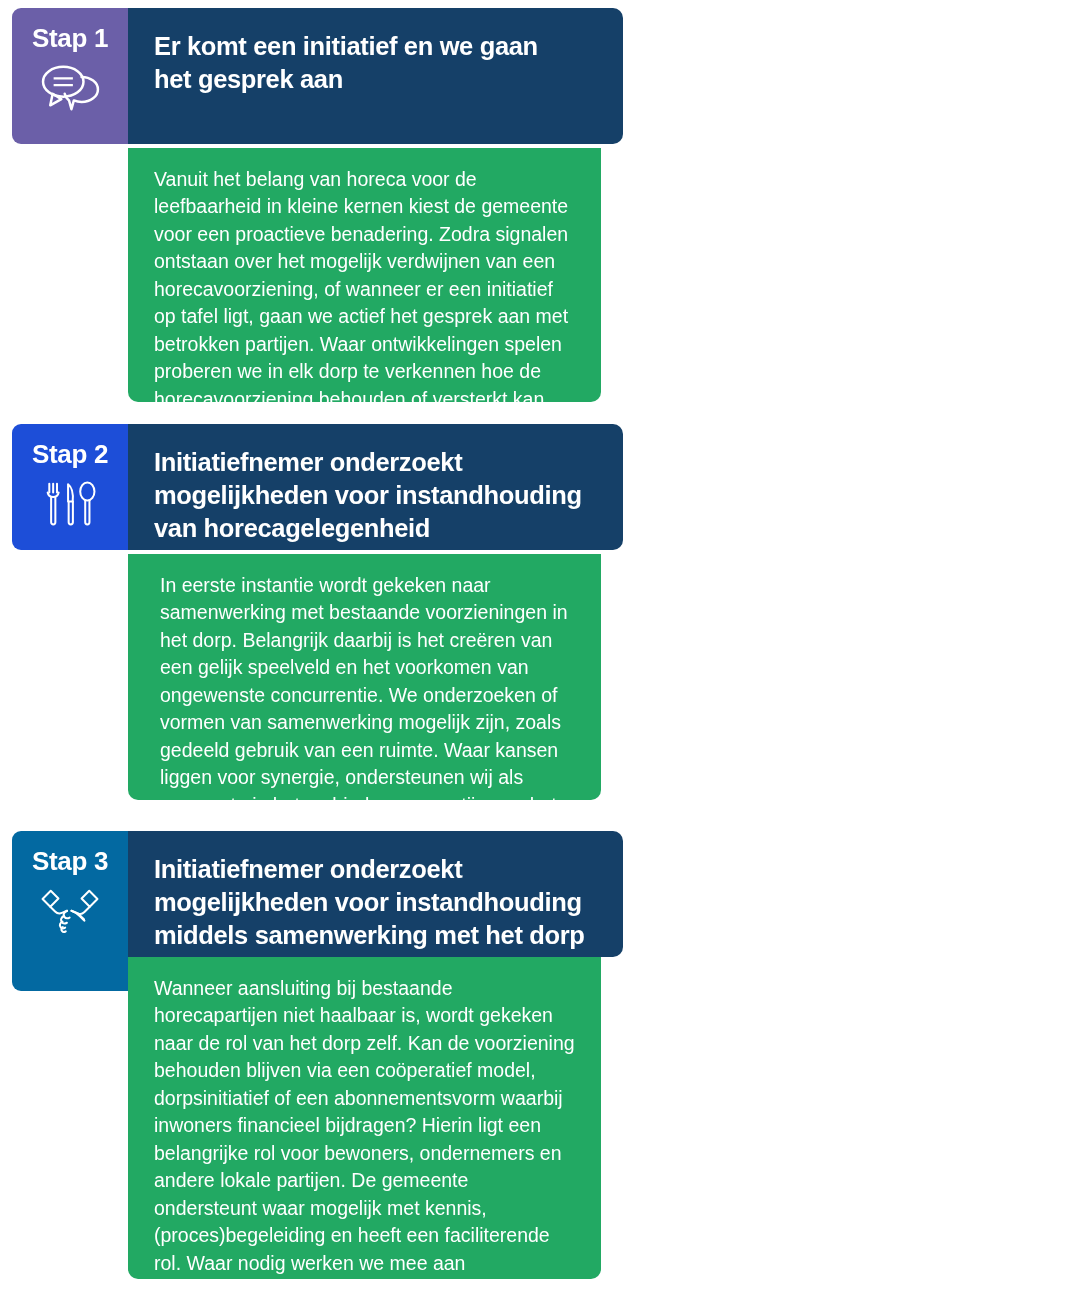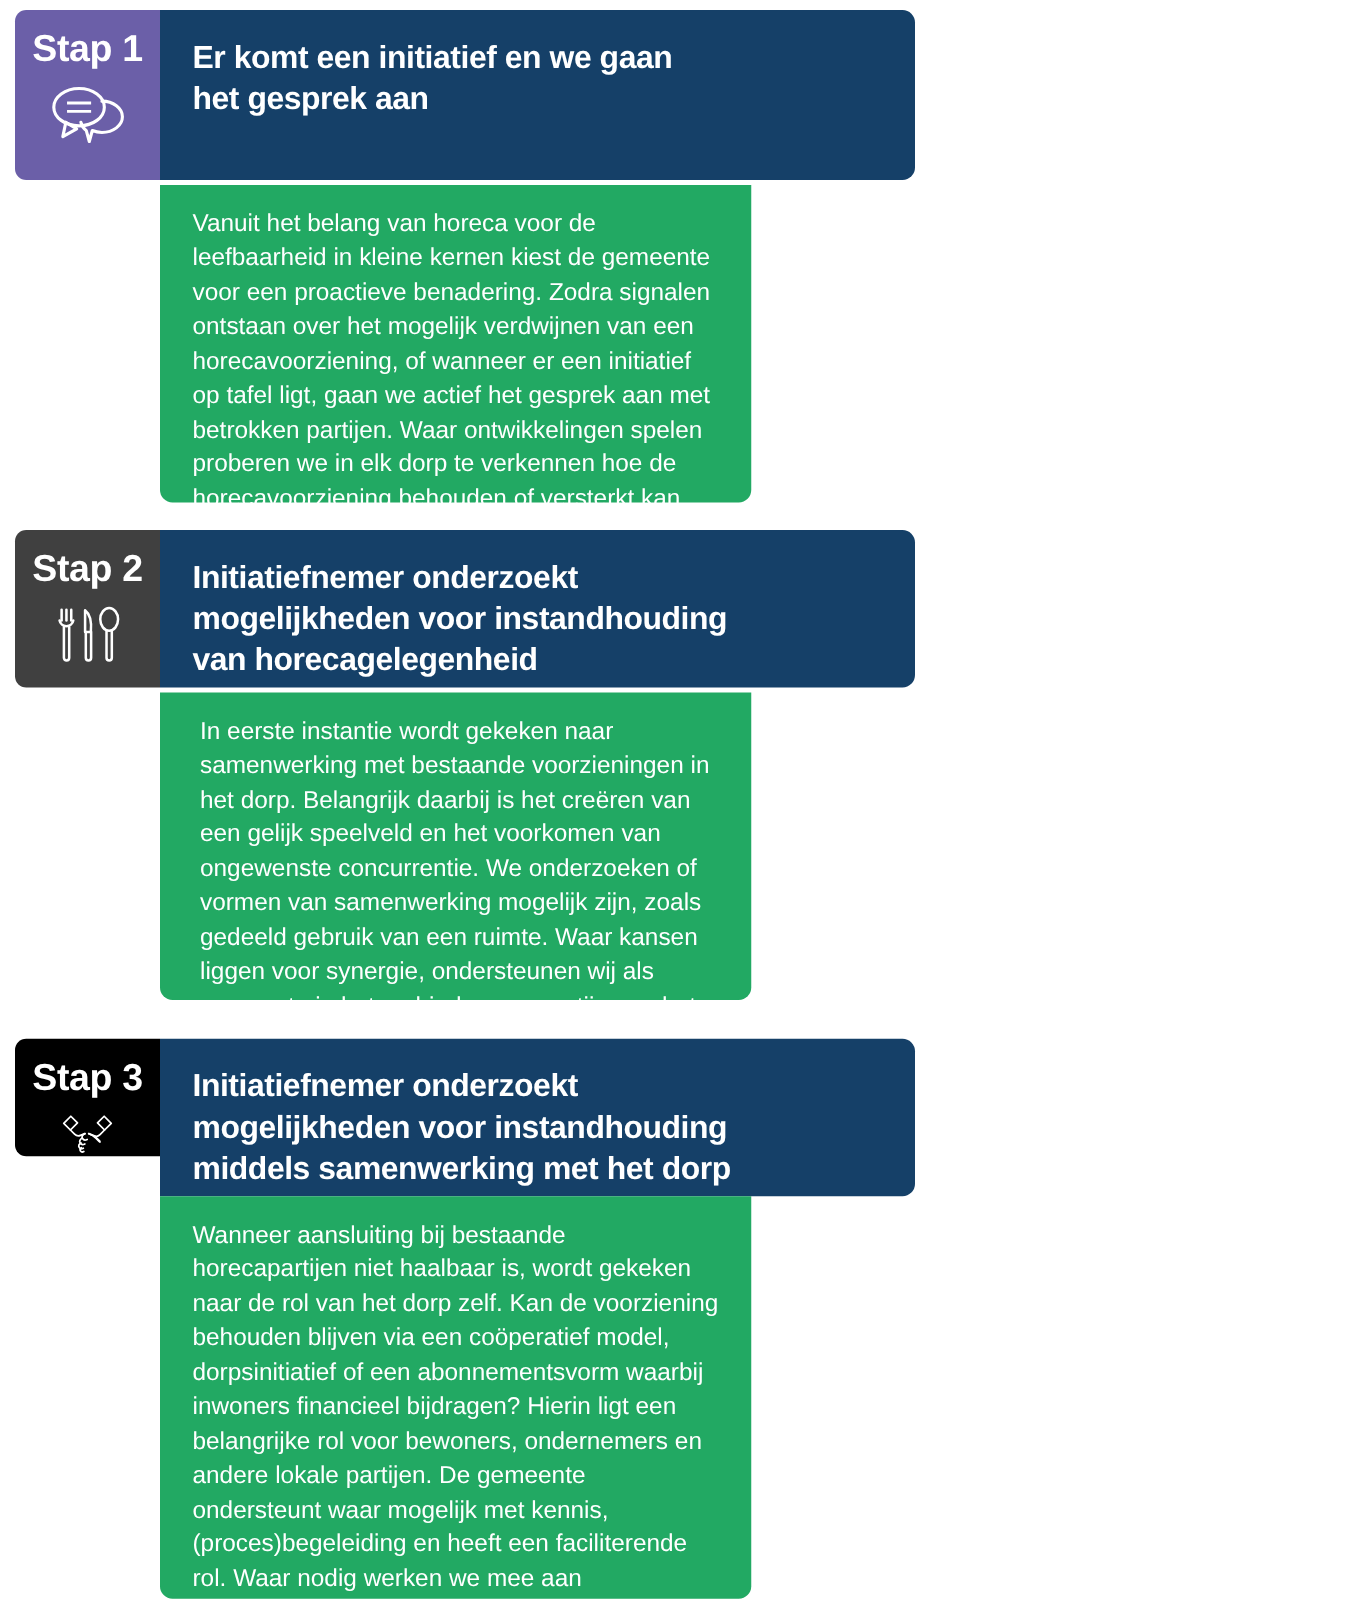--- a/index.html
+++ b/index.html
@@ -42,38 +42,38 @@
     border-radius: 9px 0 0 9px;
     box-sizing: border-box;
     display: flex;
     flex-direction: column;
     align-items: center;
     padding-top: 17px;
     overflow: hidden;
   }
   .step-tab-label {
     color: #ffffff;
-    font-size: 30px;
+    font-size: 26px;
     font-weight: bold;
     letter-spacing: -0.3px;
     line-height: 1;
   }
   .step-tab-icon {
     margin-top: 11px;
     width: 62px;
     height: 52px;
     display: block;
   }
 
   
   .step-title-bar {
     position: absolute;
     left: 128px;
     top: 0;
-    width: 604px;
+    width: 495px;
     background: #154068;
     border-radius: 0 10px 10px 0;
     box-sizing: border-box;
     padding: 22px 26px 20px 26px;
   }
   .step-title {
     color: #ffffff;
     font-size: 25.5px;
     font-weight: bold;
     line-height: 1.29;
@@ -100,26 +100,26 @@
     white-space: pre-line;
   }
 
   
   #step-1 { top: 8px; }
   #step-1 .step-tab      { height: 136px; background: #6b5fa8; }
   #step-1 .step-title-bar{ height: 136px; }
   #step-1 .step-body     { top: 140px; height: 254px; }
 
   #step-2 { top: 424px; }
-  #step-2 .step-tab      { height: 126px; background: #404040; }
+  #step-2 .step-tab      { height: 126px; background: #1d4ed8; }
   #step-2 .step-title-bar{ height: 126px; }
   #step-2 .step-body     { top: 130px; height: 246px; padding-left: 32px; }
 
   #step-3 { top: 831px; }
-  #step-3 .step-tab      { height: 94px; background: #000000; }
+  #step-3 .step-tab      { height: 160px; background: #0369a1; }
   #step-3 .step-title-bar{ height: 126px; }
   #step-3 .step-body     { top: 126px; height: 322px; }
 </style>
 </head>
 <body>
 
 <div id="infographic">
 
   <div class="step" id="step-1">
     <div class="step-header-row">

